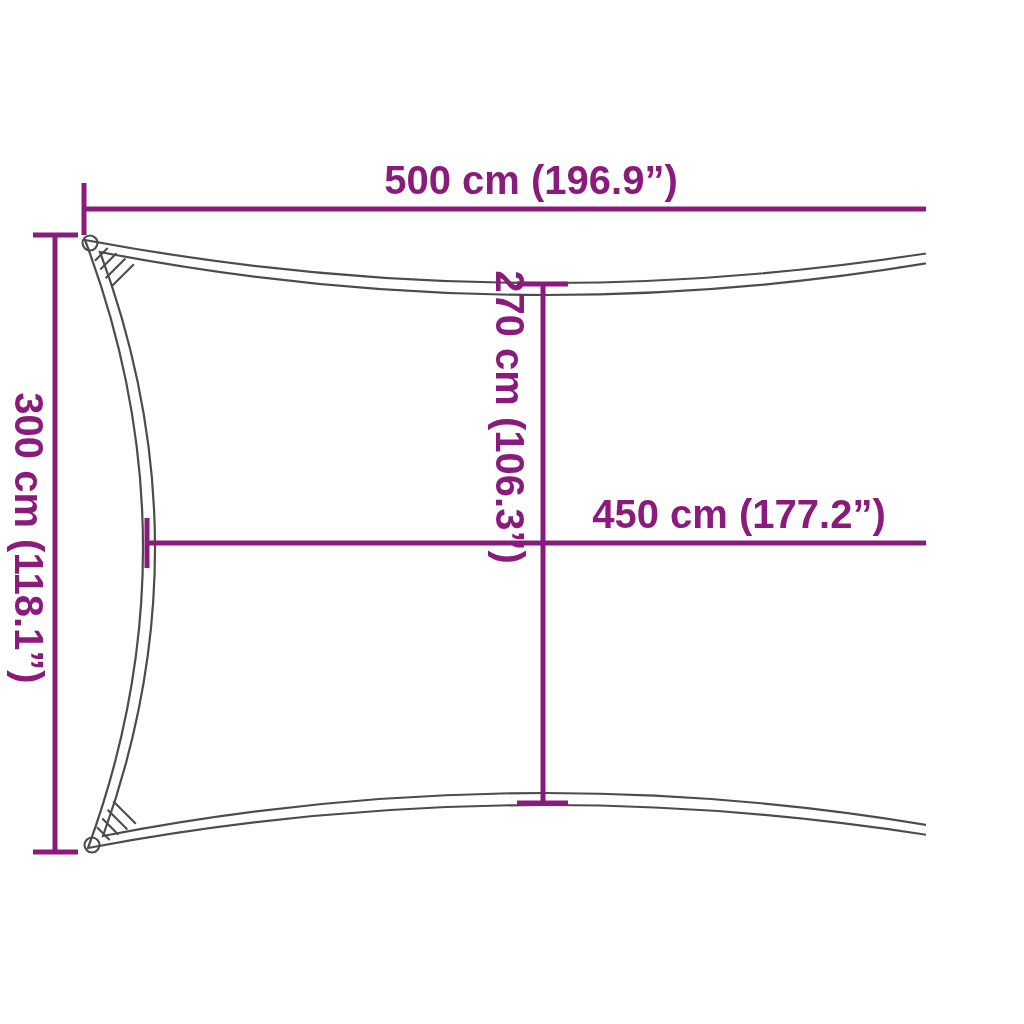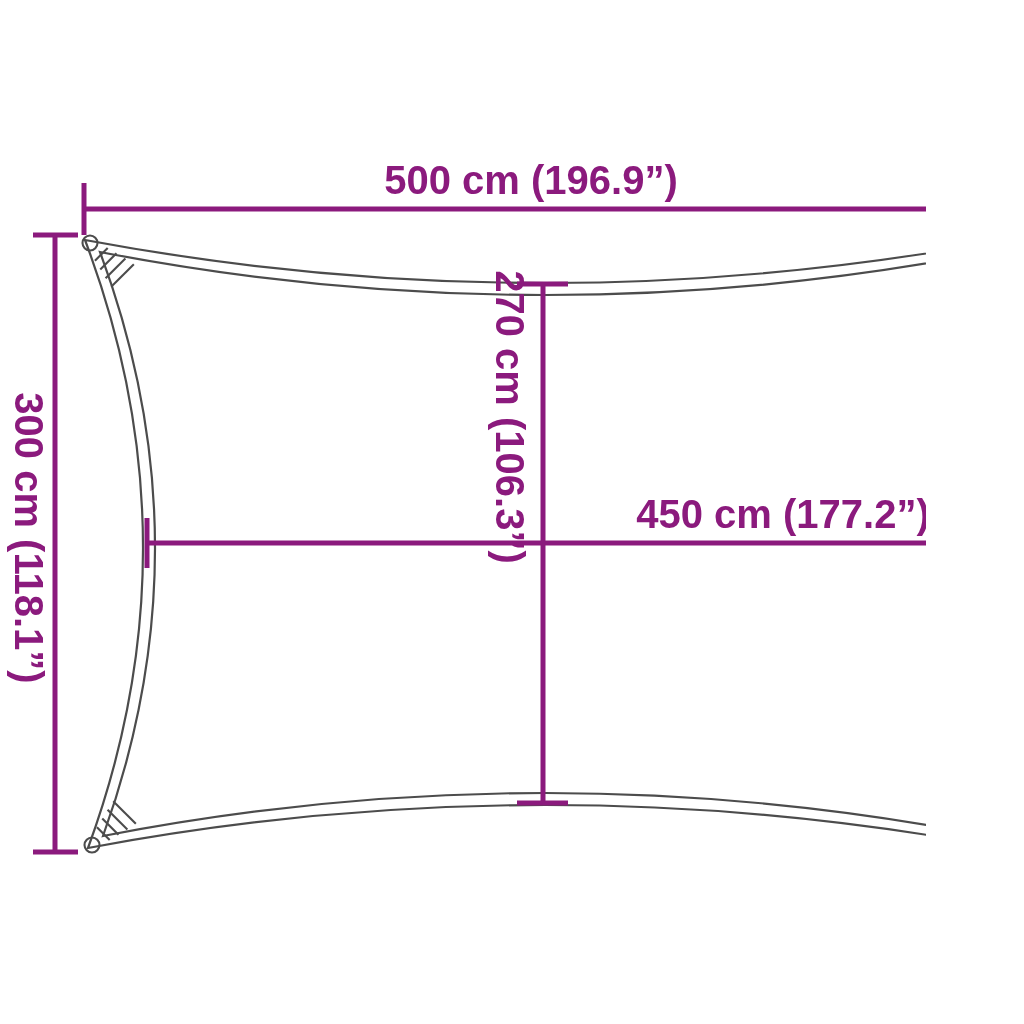--- a/index.html
+++ b/index.html
@@ -98,15 +98,15 @@
       <line class="dim-line" x1="944" y1="518" x2="944" y2="568"></line>
     </g>
   </svg>
 
   <div class="dim-label h-center" style="left:531px; top:180px;">500 cm (196.9”)</div>
 
   <div class="dim-label v-center" style="left:29px; top:538px;">300 cm (118.1”)</div>
 
   <div class="dim-label v-center" style="left:510px; top:417px;">270 cm (106.3”)</div>
 
-  <div class="dim-label h-center" style="left:783px; top:514px;">450 cm (177.2”)</div>
+  <div class="dim-label h-center" style="left:739px; top:514px;">450 cm (177.2”)</div>
 
 </div>
 
 </body></html>

